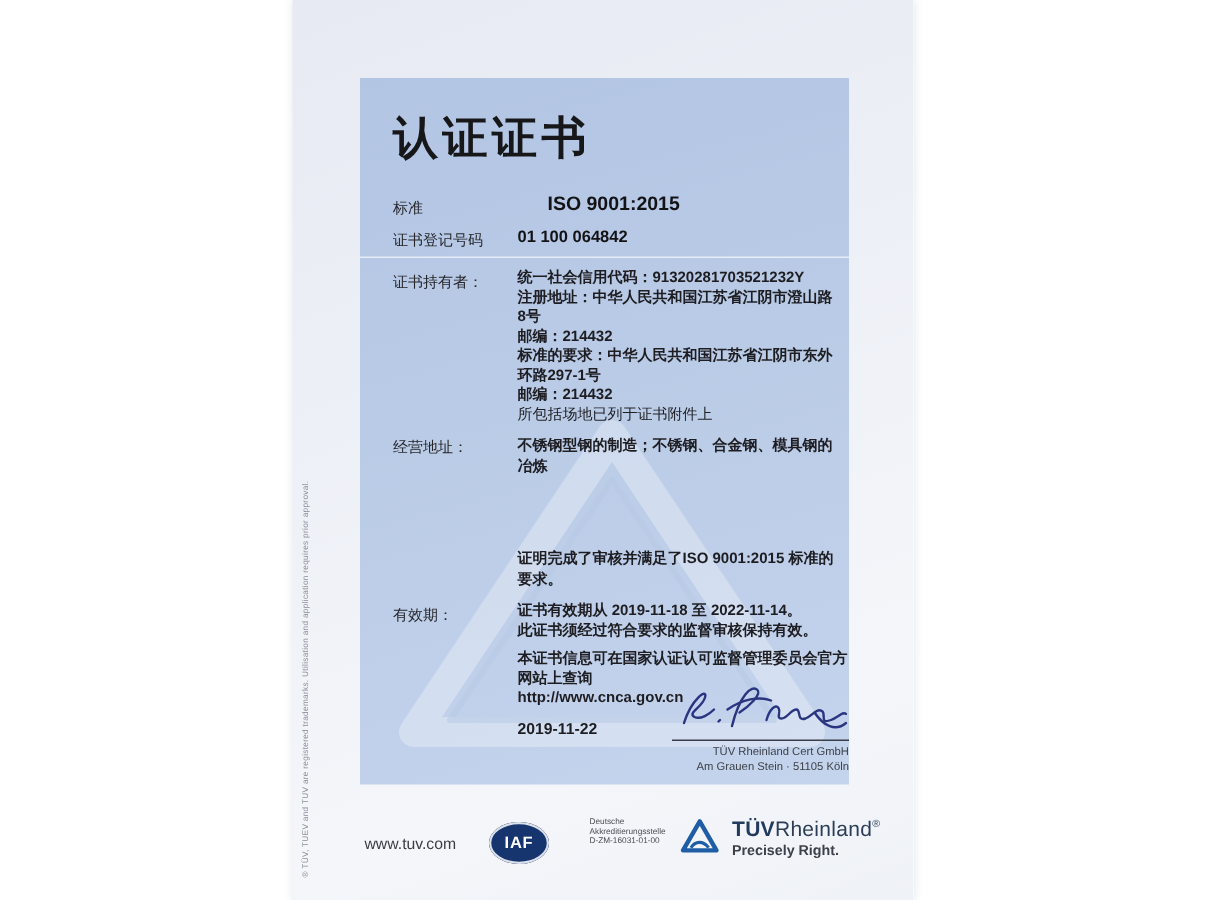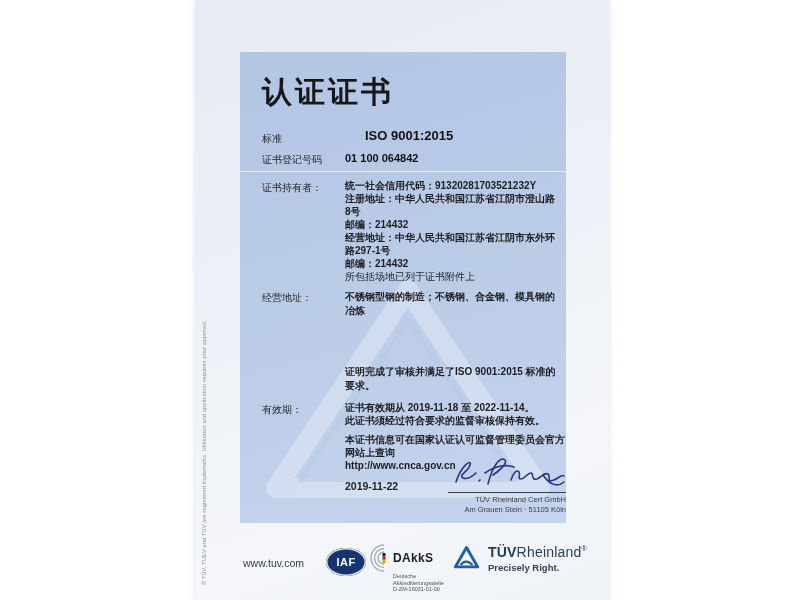--- a/index.html
+++ b/index.html
@@ -84,21 +84,21 @@
     <div class="abs lbl" style="left:22px;top:101px;">证书登记号码</div>
     <div class="abs val-strong2" style="left:105px;top:100px;">01 100 064842</div>
 
     <div class="sep"></div>
 
     <div class="abs lbl" style="left:22px;top:129px;">证书持有者：</div>
     <div class="abs body-txt" style="left:105px;top:127px;width:215px;">
       <div>统一社会信用代码：91320281703521232Y</div>
       <div>注册地址：中华人民共和国江苏省江阴市澄山路8号</div>
       <div>邮编：214432</div>
-      <div>经营地址：中华人民共和国江苏省江阴市东外环路297-1号</div>
+      <div>标准的要求：中华人民共和国江苏省江阴市东外环路297-1号</div>
       <div>邮编：214432</div>
       <div class="annex">所包括场地已列于证书附件上</div>
     </div>
 
     <div class="abs lbl" style="left:22px;top:239px;">经营地址：</div>
     <div class="abs stmt" style="left:105px;top:238px;width:215px;">不锈钢型钢的制造；不锈钢、合金钢、模具钢的冶炼</div>
 
     <div class="abs stmt" style="left:105px;top:313px;width:215px;">证明完成了审核并满足了ISO 9001:2015 标准的要求。</div>
 
     <div class="abs lbl" style="left:22px;top:351px;">有效期：</div>
@@ -134,33 +134,20 @@
 
   </div>
 
   <div class="footer-web">www.tuv.com</div>
 
   <div class="iaf">
     <span>IAF</span>
   </div>
 
   <div class="dakks">
-    <div class="dakks-row">
-      <svg width="24" height="28" viewBox="0 0 24 28">
-        <g fill="none" stroke="#a8adb5" stroke-width="1.4">
-          <path d="M17,1 A13,13 0 0 0 17,27"></path>
-          <path d="M17,4.5 A9.5,9.5 0 0 0 17,23.5"></path>
-          <path d="M17,8 A6,6 0 0 0 17,20"></path>
-        </g>
-        <rect x="15.5" y="9" width="3" height="3.4" fill="#1a1a1a"></rect>
-        <rect x="15.5" y="12.4" width="3" height="3.4" fill="#c0271c"></rect>
-        <rect x="15.5" y="15.8" width="3" height="3.4" fill="#d9a41a"></rect>
-      </svg>
-      <span class="dakks-word">DAkkS</span>
-    </div>
     <div class="dakks-small">
       <div>Deutsche</div>
       <div>Akkreditierungsstelle</div>
       <div>D-ZM-16031-01-00</div>
     </div>
   </div>
 
   <div class="tuvlogo">
     <svg width="27" height="27" viewBox="0 0 46 42">
       <path d="M23,4 L42,37 L4,37 Z" fill="none" stroke="#1f5da6" stroke-width="5" stroke-linejoin="round"></path>

